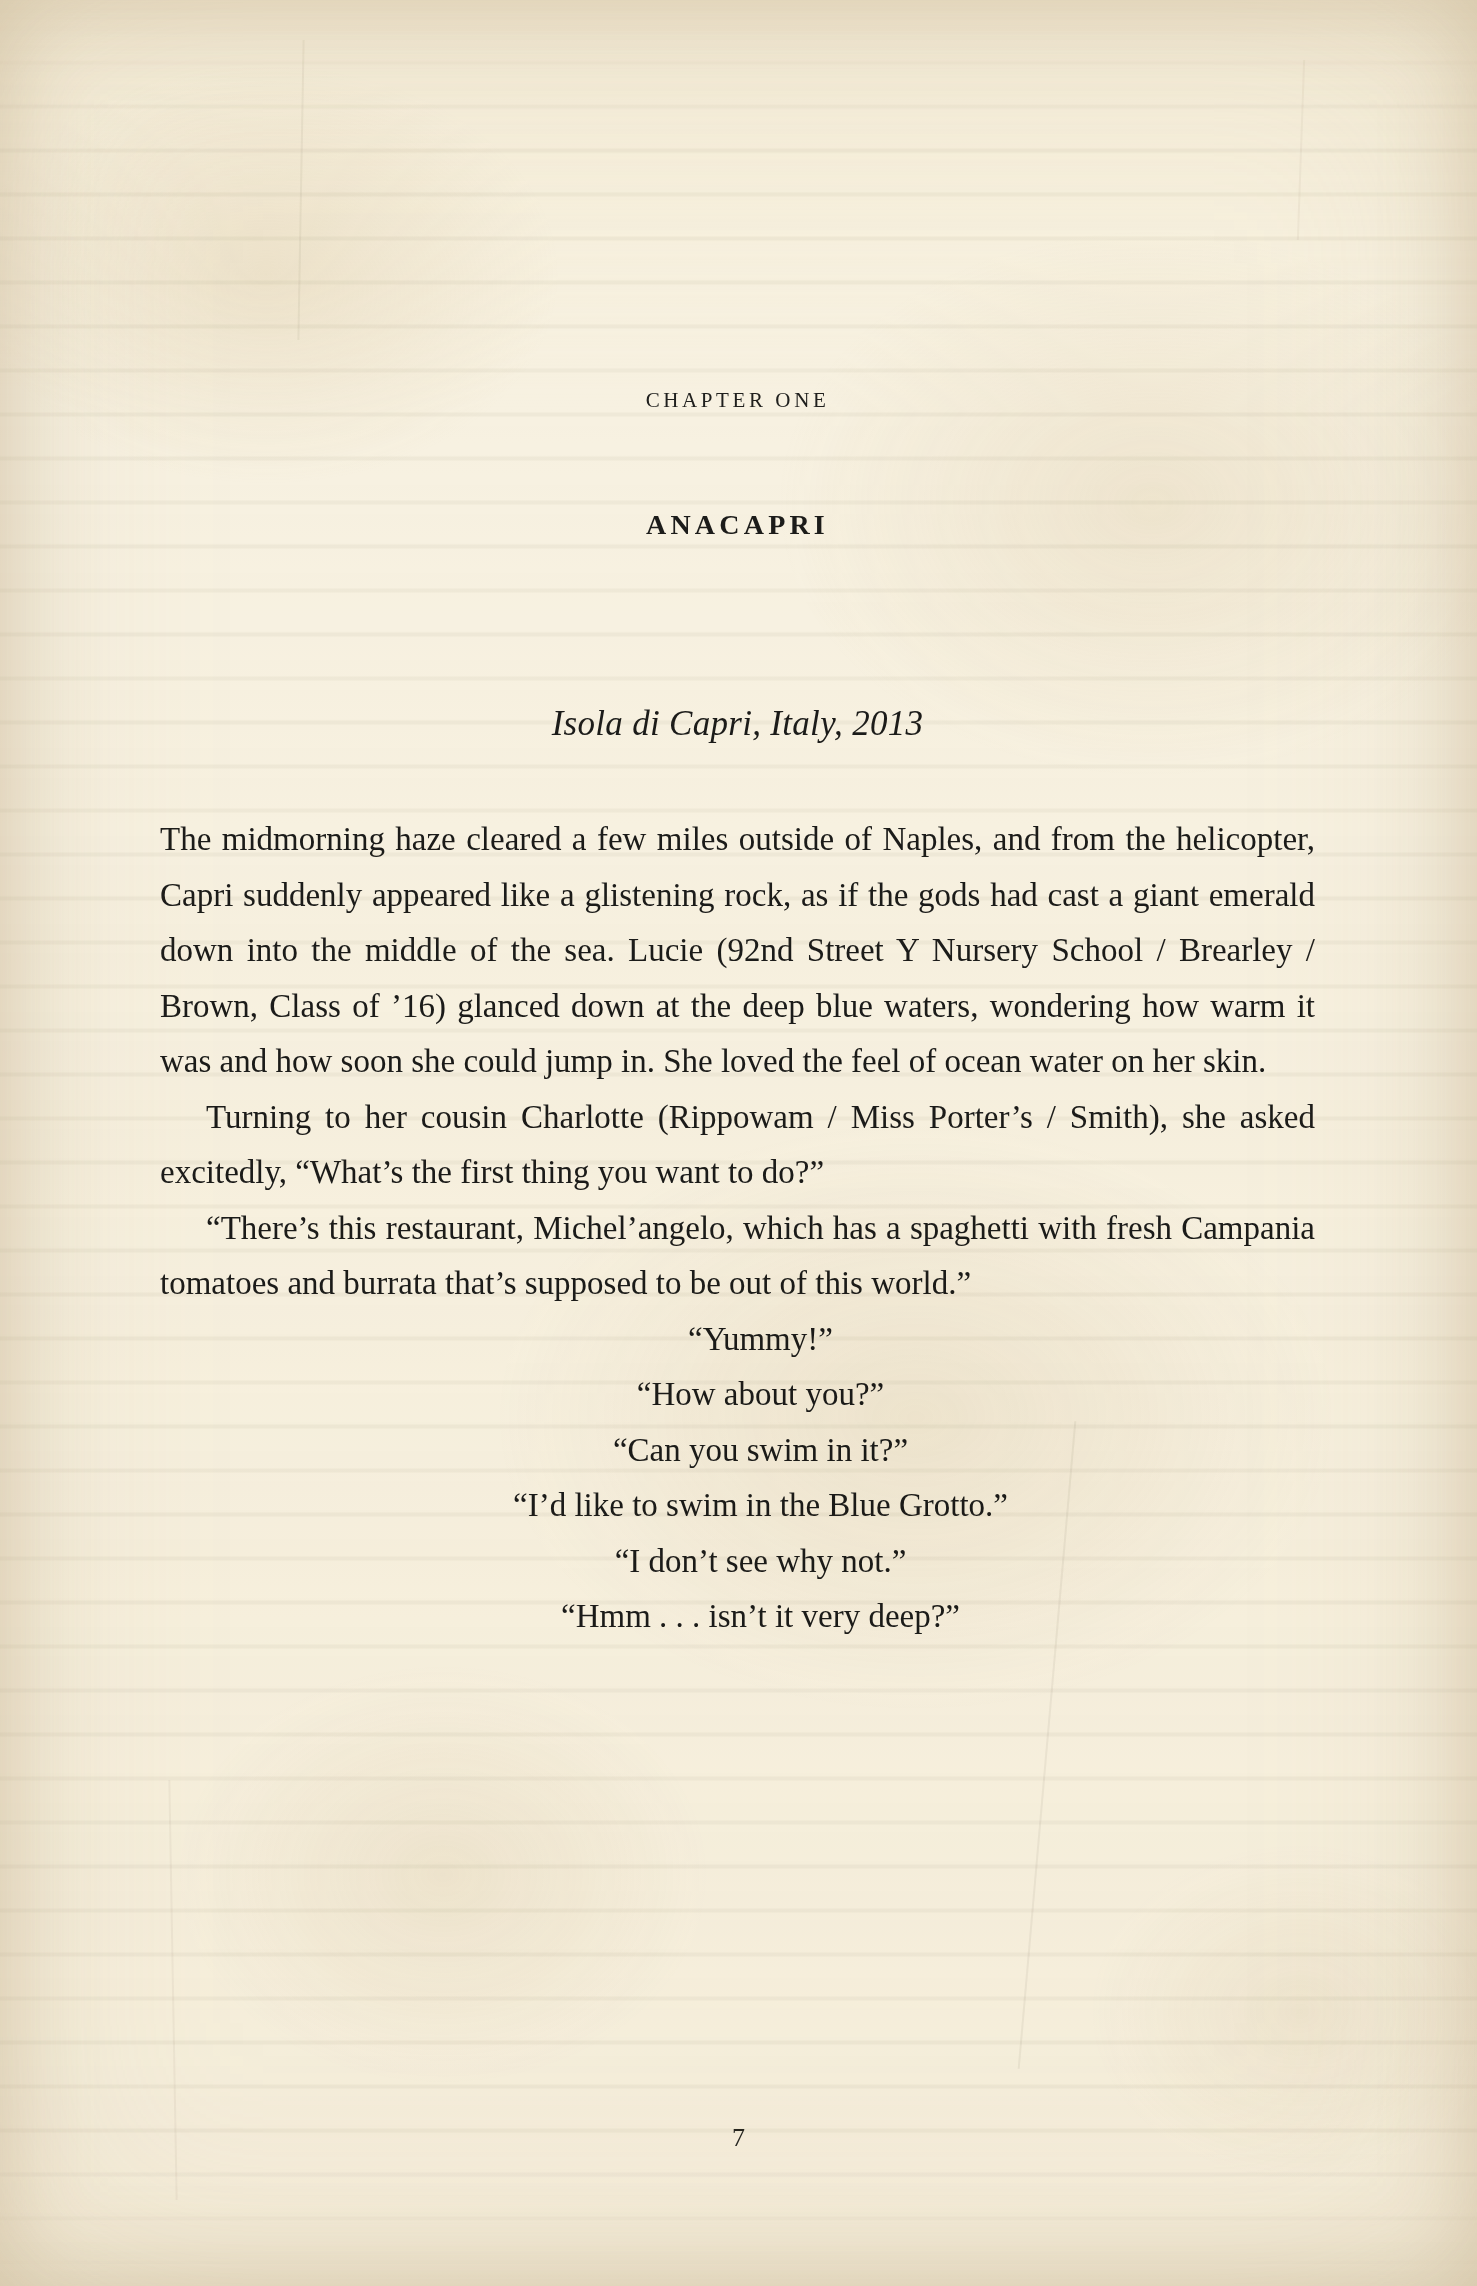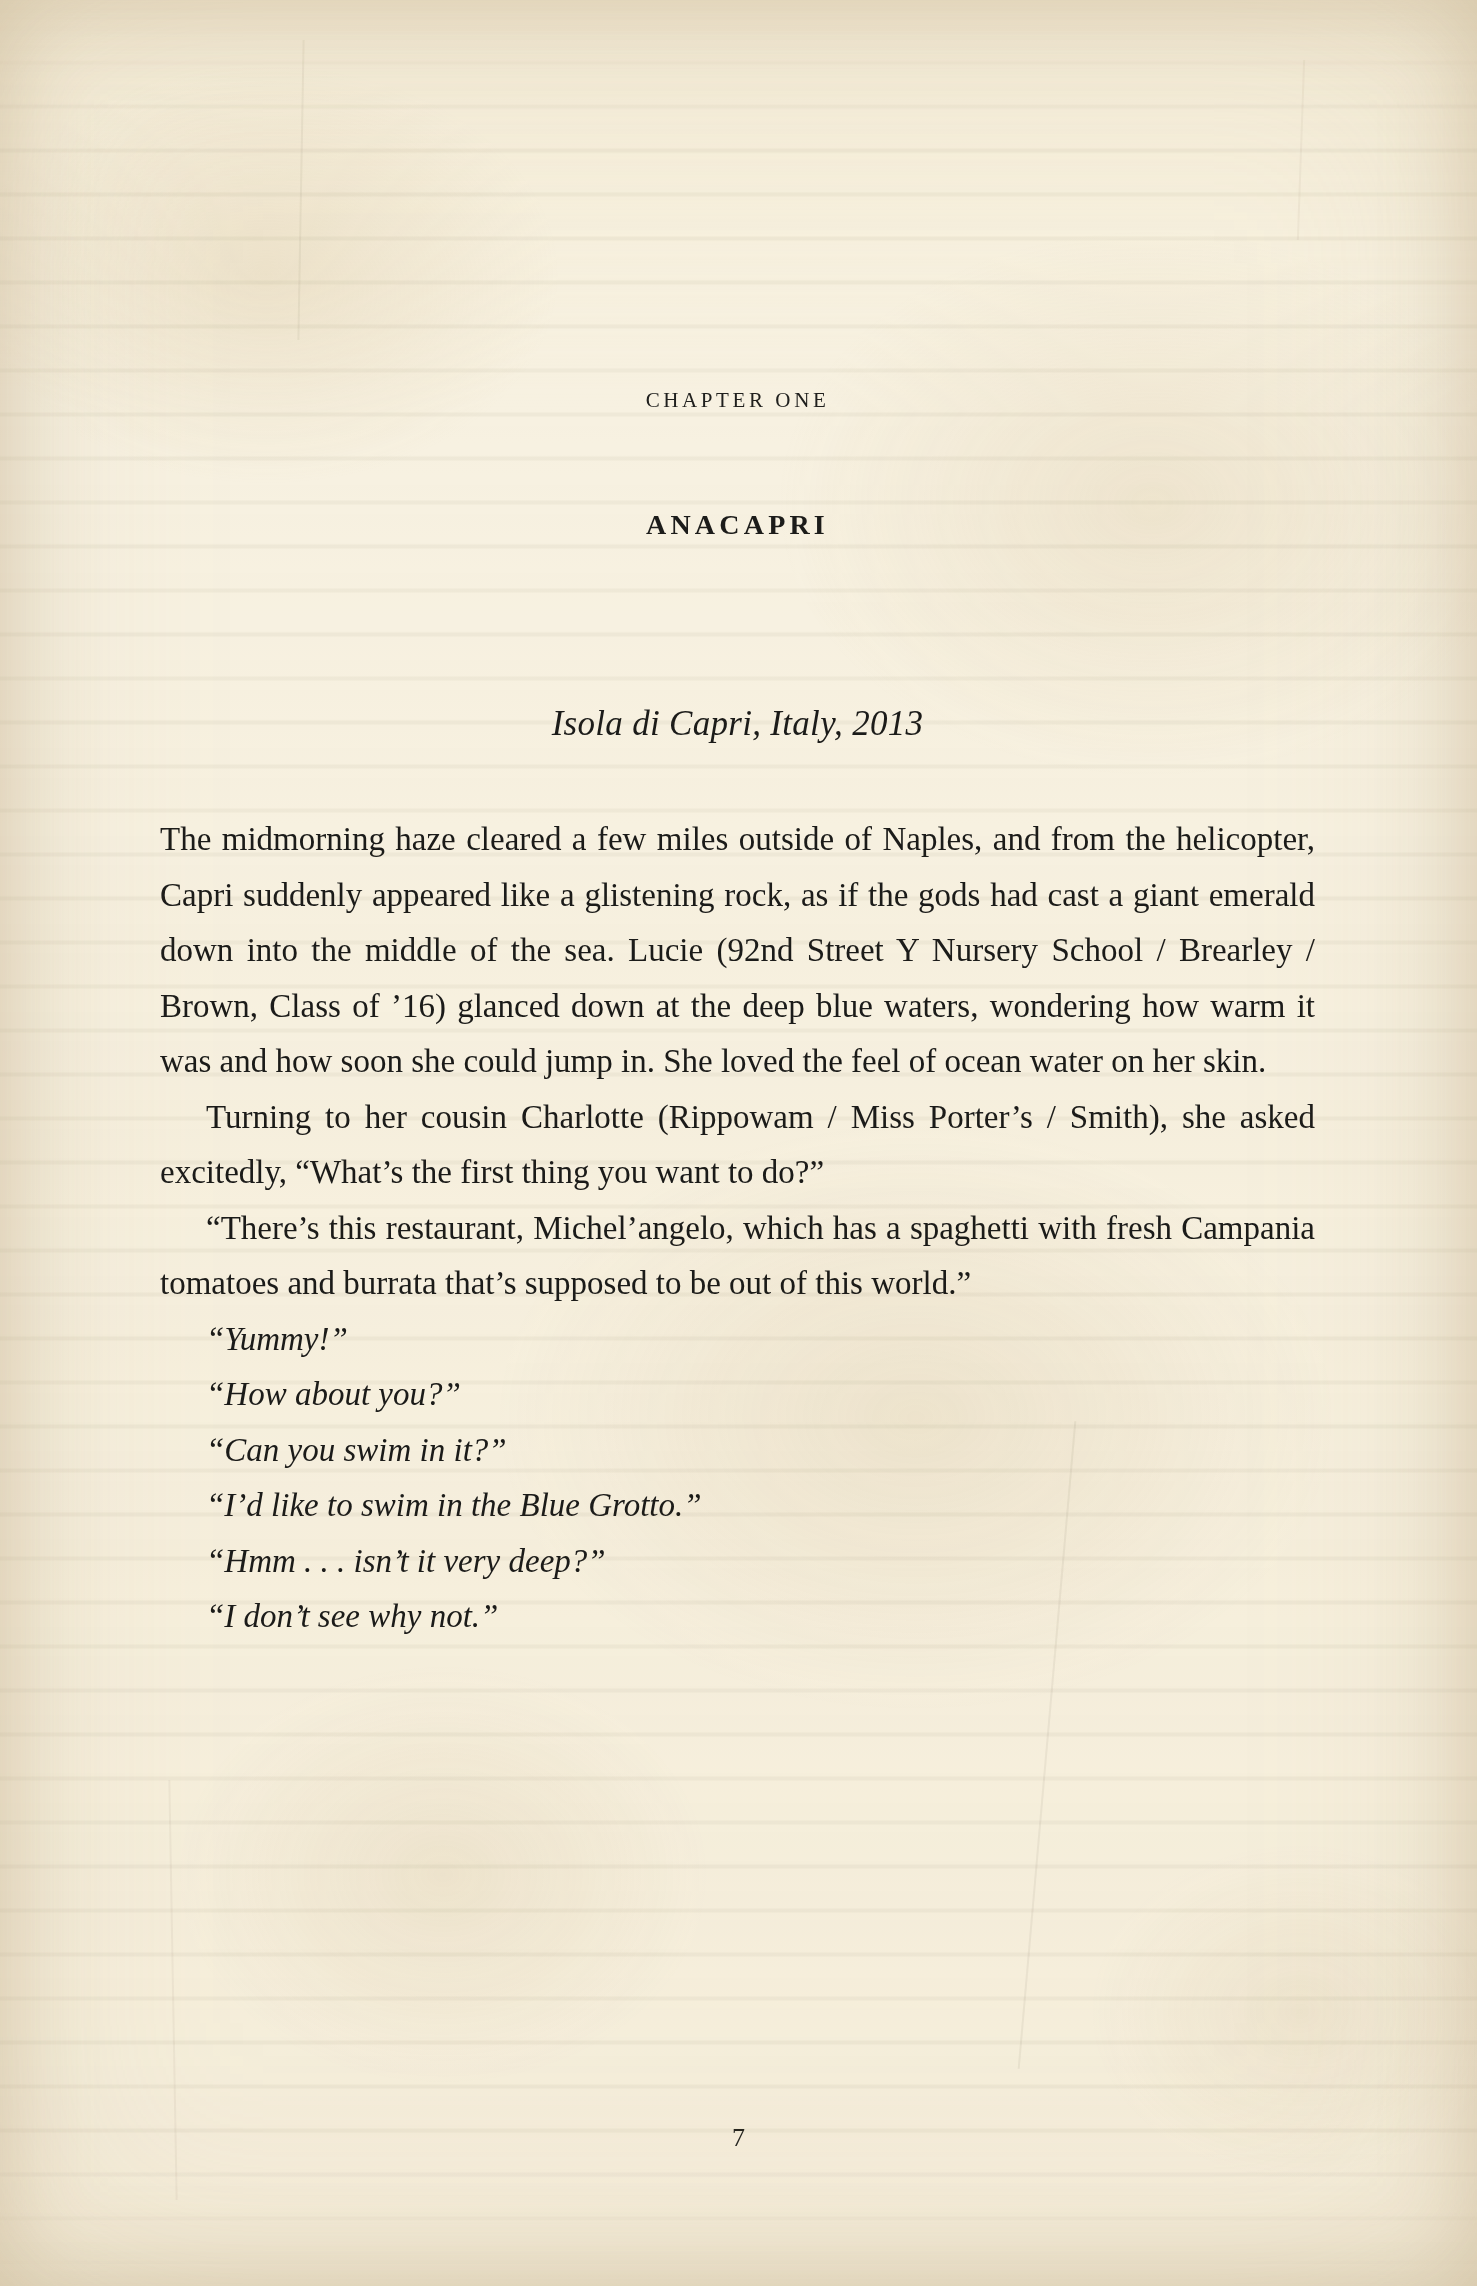--- a/index.html
+++ b/index.html
@@ -114,22 +114,21 @@
     margin: 0;
   }
   .body-text p.indent {
     text-indent: 46px;
   }
   .body-text p.noindent {
     text-indent: 0;
   }
   .body-text p.dialogue {
     text-indent: 46px;
-    text-align: left;
-    font-style: italic;
+    text-align: center;
   }
 
   .folio {
     position: absolute;
     left: 0;
     right: 0;
     top: 2123px;
     text-align: center;
     font-size: 26px;
     color: #23231f;
@@ -149,22 +148,22 @@
     <div class="dateline">Isola di Capri, Italy, 2013</div>
 
     <div class="body-text">
       <p class="noindent">The midmorning haze cleared a few miles outside of Naples, and from the helicopter, Capri suddenly appeared like a glistening rock, as if the gods had cast a giant emerald down into the middle of the sea. Lucie (92nd Street Y Nursery School / Brearley / Brown, Class of ’16) glanced down at the deep blue waters, wondering how warm it was and how soon she could jump in. She loved the feel of ocean water on her skin.</p>
       <p class="indent">Turning to her cousin Charlotte (Rippowam / Miss Porter’s / Smith), she asked excitedly, “What’s the first thing you want to do?”</p>
       <p class="indent">“There’s this restaurant, Michel’angelo, which has a spaghetti with fresh Campania tomatoes and burrata that’s supposed to be out of this world.”</p>
       <p class="dialogue">“Yummy!”</p>
       <p class="dialogue">“How about you?”</p>
       <p class="dialogue">“Can you swim in it?”</p>
       <p class="dialogue">“I’d like to swim in the Blue Grotto.”</p>
+      <p class="dialogue">“I don’t see why not.”</p>
       <p class="dialogue">“Hmm . . . isn’t it very deep?”</p>
-      <p class="dialogue">“I don’t see why not.”</p>
     </div>
 
   </div>
 
   <div class="folio">7</div>
 
   <div class="scratch" style="left:300px; top:40px; width:2px; height:300px; transform:rotate(1deg); opacity:0.35;"></div>
   <div class="scratch" style="left:1046px; top:1420px; width:2px; height:650px; transform:rotate(5deg); opacity:0.4;"></div>
   <div class="scratch" style="left:172px; top:1780px; width:2px; height:420px; transform:rotate(-1deg); opacity:0.3;"></div>
   <div class="scratch" style="left:1300px; top:60px; width:2px; height:180px; transform:rotate(2deg); opacity:0.28;"></div>

